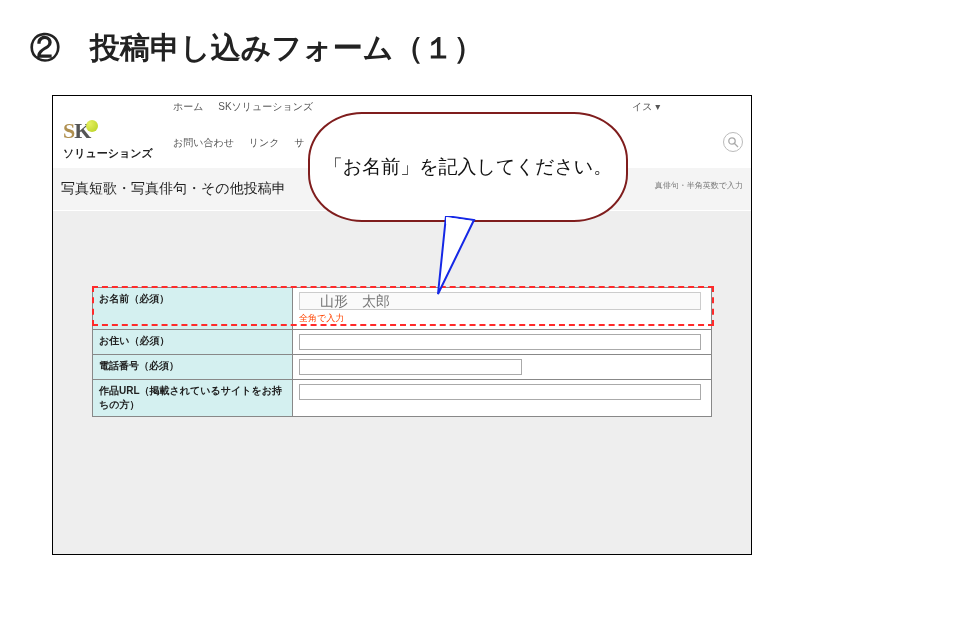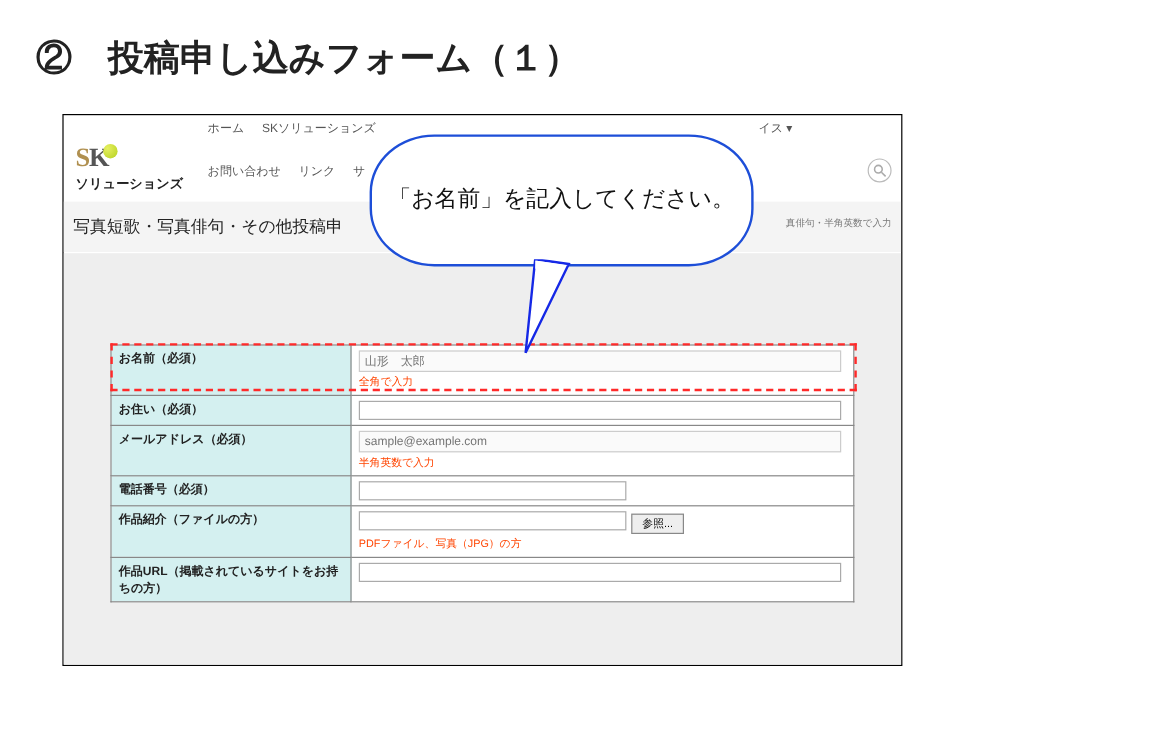--- a/index.html
+++ b/index.html
@@ -106,22 +106,22 @@
     width: 200px;
     font-weight: bold;
     color:#222;
   }
   .hint { color:#ff4400; font-size:9px; margin-top:2px; display:block;}
   .text-input {
     width: 99%;
     border:1px solid #ccc;
     background:#fafafa;
     height:18px;
-    font-size:10px;
-    padding:1px 4px;
+    font-size:14px;
+    padding:1px 20px;
     color:#bbb;
   }
   .text-input-plain {
     width: 99%;
     border:1px solid #aaa;
     height:16px;
     font-size:10px;
   }
   .phone-input{
     width:55%;
@@ -158,21 +158,21 @@
     position:absolute;
     border:2px dashed #ff2a2a;
     pointer-events:none;
   }
   
   .callout{
     position:absolute;
     left:308px; top:112px;
     width:320px;
     height:110px;
-    border:2px solid #1d4ed8;
+    border:2px solid #7f1d1d;
     border-radius:54px / 48px;
     background:#fff;
     display:flex;
     flex-direction:column;
     align-items:center;
     justify-content:center;
     font-size:19px;
     color:#111;
     z-index:30;
     text-align:center;
@@ -242,36 +242,22 @@
         <td>
           <input class="text-input" placeholder="山形　太郎" style="">
           <span class="hint">全角で入力</span>
         </td>
       </tr>
       <tr>
         <td class="label">お住い（必須）</td>
         <td><input class="text-input-plain" style=""></td>
       </tr>
       <tr>
-        <td class="label">メールアドレス（必須）</td>
-        <td>
-          <input class="text-input" placeholder="sample@example.com" style="">
-          <span class="hint">半角英数で入力</span>
-        </td>
-      </tr>
-      <tr>
         <td class="label">電話番号（必須）</td>
         <td><input class="phone-input" style=""></td>
-      </tr>
-      <tr>
-        <td class="label">作品紹介（ファイルの方）</td>
-        <td class="file-row">
-          <input style=""><button class="browse-btn">参照...</button>
-          <span class="hint">PDFファイル、写真（JPG）の方</span>
-        </td>
       </tr>
       <tr>
         <td class="label">作品URL（掲載されているサイトをお持ちの方）</td>
         <td><input class="text-input-plain" style=""></td>
       </tr>
     </tbody>
       </table>
 
     <div class="highlight-row-border" style="left:39px; top:75px; width:622px; height:40px;"></div>
 

